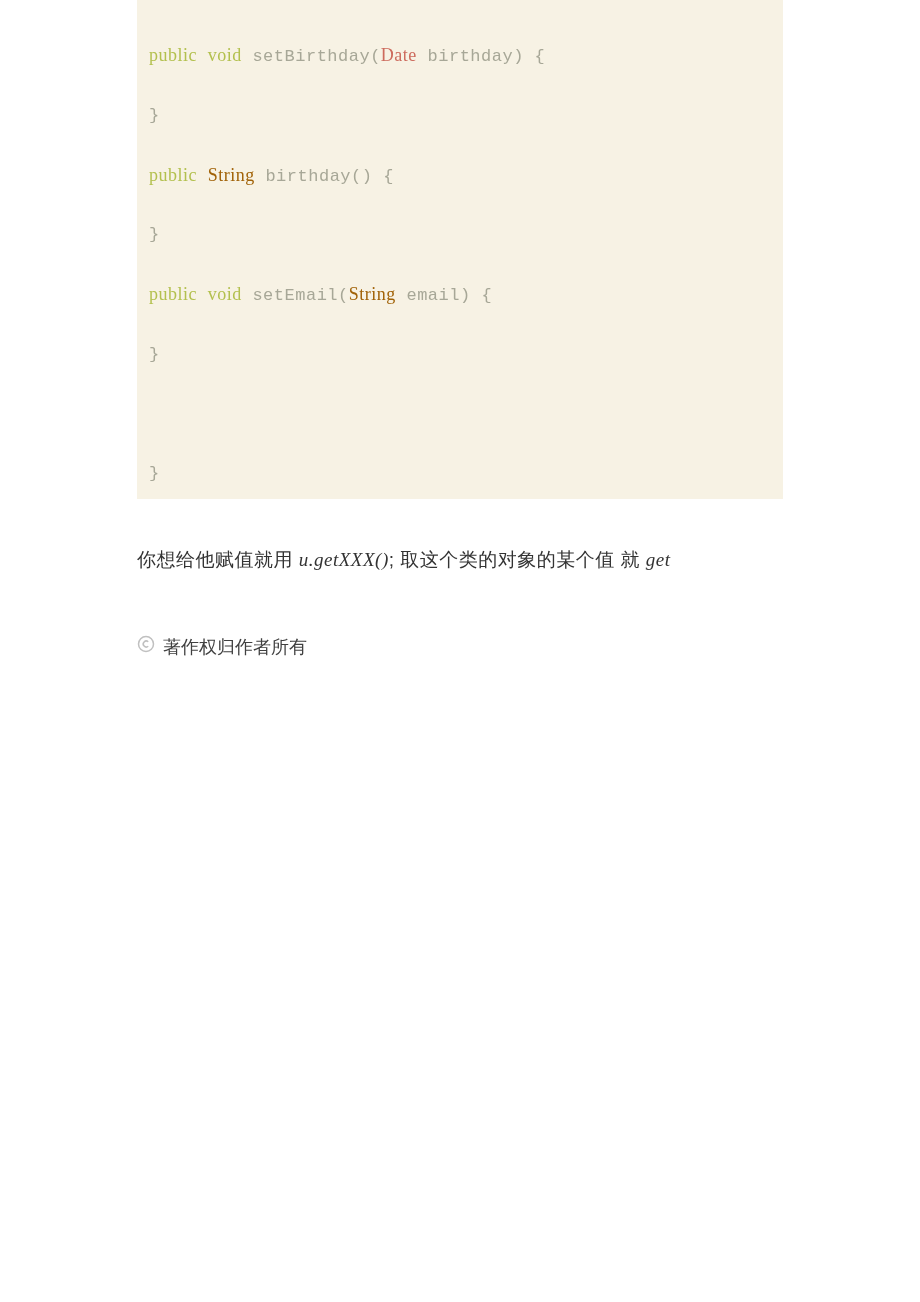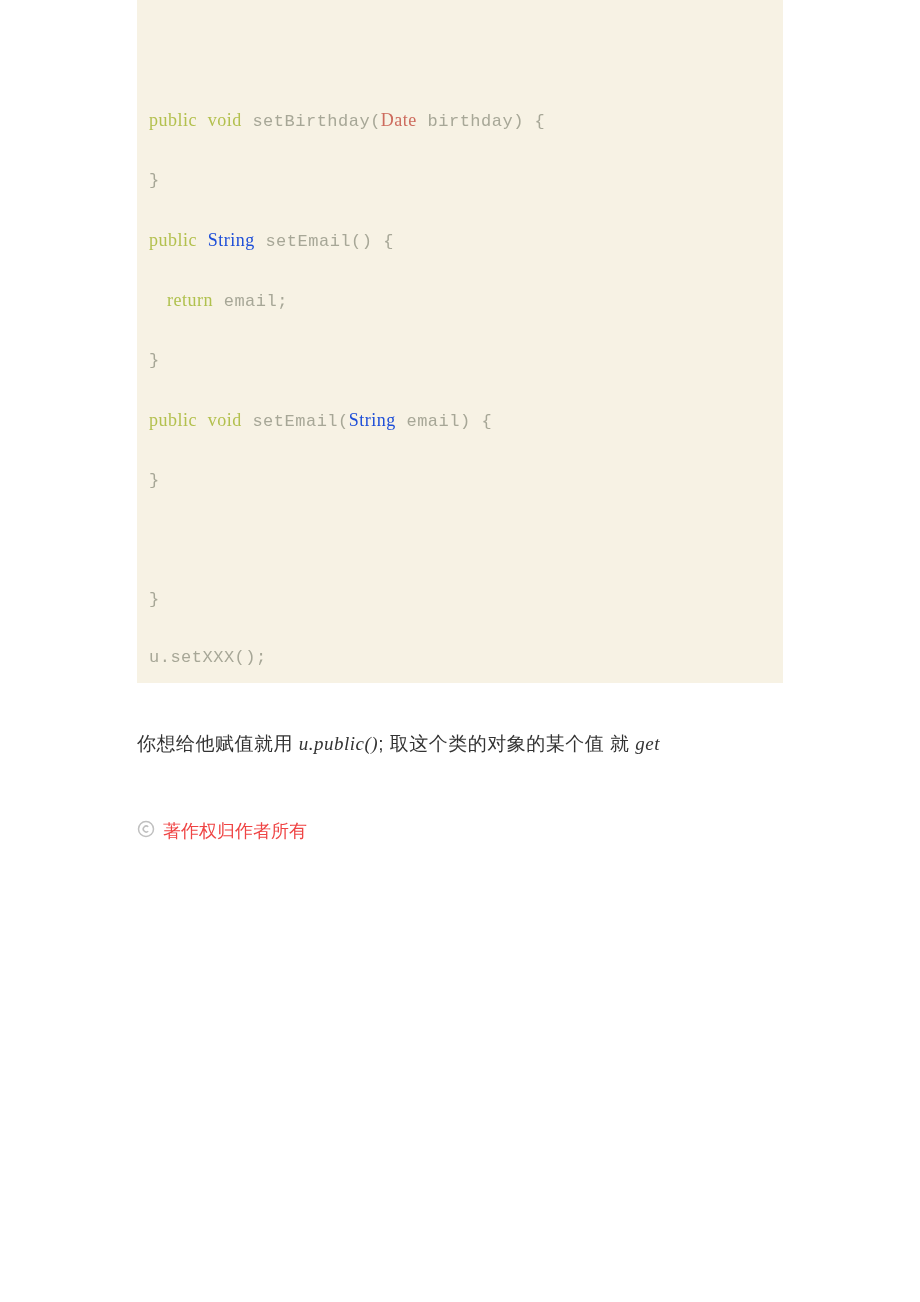--- a/index.html
+++ b/index.html
@@ -15,87 +15,85 @@
     font-family: Consolas, Monaco, 'Courier New', monospace;
     font-size: 17px;
     line-height: 1.4;
   }
   .code-line {
     padding-top: 35px;
     color: #a7a797;
     letter-spacing: 0.5px;
   }
   .code-line.first {
-    padding-top: 108px;
+    padding-top: 43px;
   }
   .code-line.tight {
     padding-top: 35px;
   }
   .kw-public { color: #b3c04e; font-family: Georgia, serif; font-size: 18px; }
   .kw-void { color: #b3c04e; font-family: Georgia, serif; font-size: 18px; }
   .kw-this { color: #cfa251; font-family: Georgia, serif; font-size: 18px; }
   .kw-return { color: #b0c14e; font-family: Georgia, serif; font-size: 18px; }
   .kw-new { color: #b3c04e; font-family: Georgia, serif; font-size: 18px; }
   .type-date { color: #cd6b5d; font-family: Georgia, serif; font-size: 18px; }
-  .type-string { color: #1d4ed8; font-family: Georgia, serif; font-size: 18px; }
+  .type-string { color: #a16207; font-family: Georgia, serif; font-size: 18px; }
   .plain { color: #a7a797; }
   .brace { color: #a7a797; }
   .indent1 { padding-left: 18px; }
 
   .explain {
     margin: 48px 137px 0 137px;
     font-size: 19px;
     color: #333;
     font-family: "Microsoft YaHei", "PingFang SC", sans-serif;
     letter-spacing: 0.5px;
   }
   .explain .italic {
     font-style: italic;
     font-family: Georgia, 'Times New Roman', serif;
   }
   .copyright {
     margin: 62px 137px 0 137px;
-    color: #ef4444;
+    color: #404040;
     font-size: 18px;
     font-family: "Microsoft YaHei", "PingFang SC", sans-serif;
     display: flex;
-    align-items: flex-end;
+    align-items: center;
     gap: 8px;
   }
   .copyright svg { width: 18px; height: 18px; }
 </style>
 </head>
 <body>
 
 <div class="code-block">
   <div class="code-line first"><span class="kw-public">public</span> <span class="kw-void">void</span><span class="plain"> setBirthday(</span><span class="type-date">Date</span><span class="plain"> birthday) {</span></div>
 
 
   <div class="code-line"><span class="brace">}</span></div>
 
-  <div class="code-line"><span class="kw-public">public</span> <span class="type-string">String</span><span class="plain"> setEmail() {</span></div>
+  <div class="code-line"><span class="kw-public">public</span> <span class="type-string">String</span><span class="plain"> birthday() {</span></div>
 
-  <div class="code-line indent1"><span class="kw-return">return</span><span class="plain"> email;</span></div>
 
   <div class="code-line"><span class="brace">}</span></div>
 
   <div class="code-line"><span class="kw-public">public</span> <span class="kw-void">void</span><span class="plain"> setEmail(</span><span class="type-string">String</span><span class="plain"> email) {</span></div>
 
 
   <div class="code-line"><span class="brace">}</span></div>
 
   <div class="code-line" style="padding-top:95px"><span class="brace">}</span></div>
 
 
-  <div class="code-line tight"><span class="plain">u.setXXX();</span></div>
 
 </div>
 
 <div class="explain">
-  <span>你想给他赋值就用 </span><span class="italic">u.public()</span><span>;      取这个类的对象的某个值 就 </span><span class="italic">get</span>
+  <span>你想给他赋值就用 </span><span class="italic">u.getXXX()</span><span>;      取这个类的对象的某个值 就 </span><span class="italic">get</span>
 </div>
 
 <div class="copyright">
   <span>
     <svg viewBox="0 0 24 24" fill="none" stroke="#c0c0c0" stroke-width="2">
       <circle cx="12" cy="12" r="10"></circle>
       <path d="M15 9a4 4 0 1 0 0 6"></path>
     </svg>
   </span>
   <span>著作权归作者所有</span>

